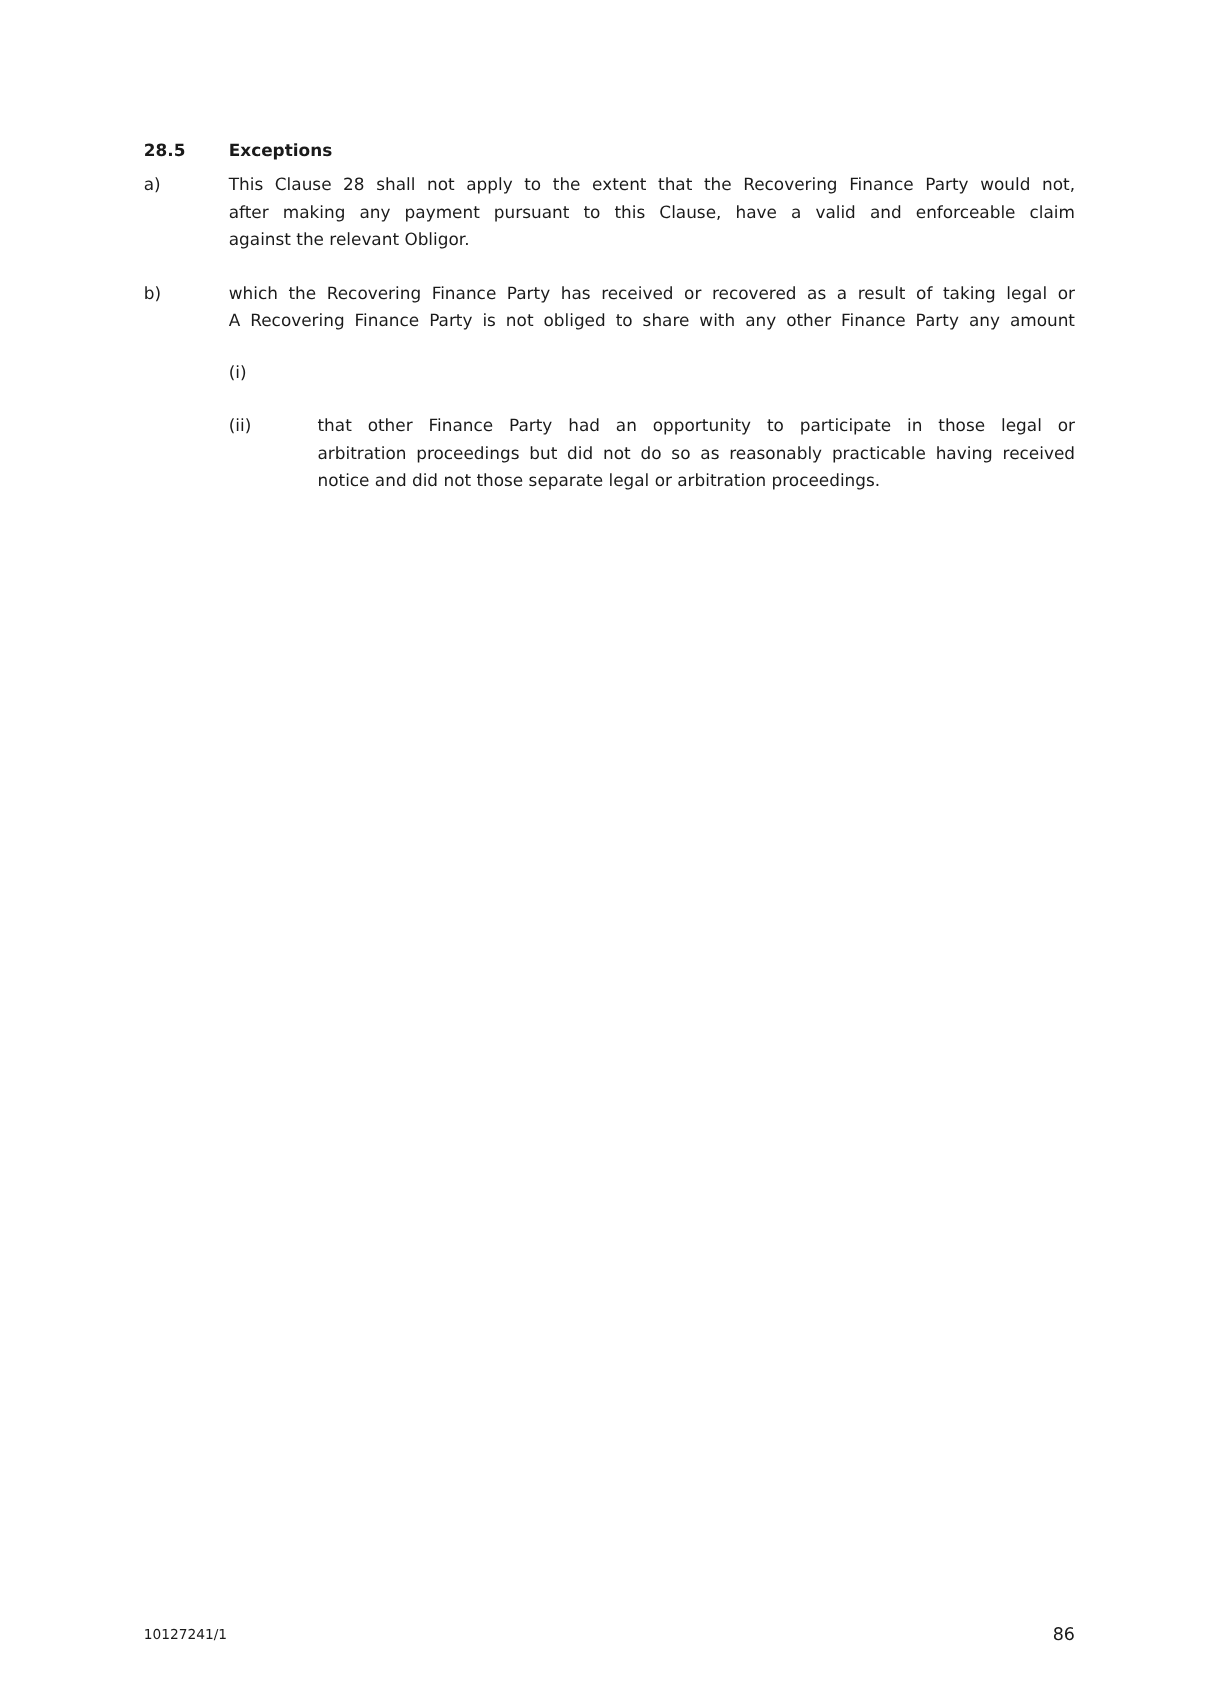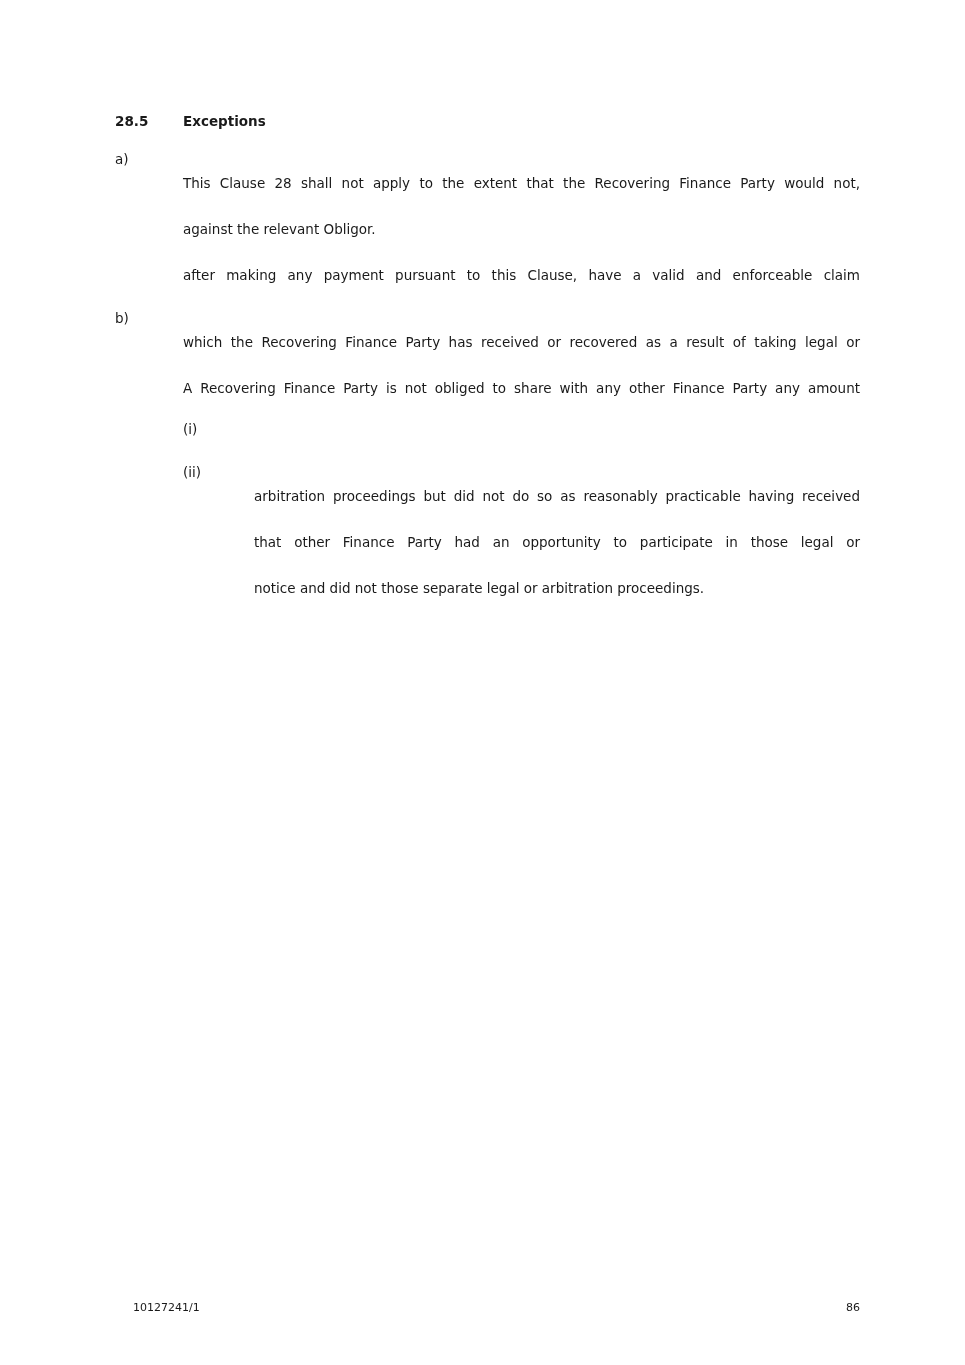--- a/index.html
+++ b/index.html
@@ -18,89 +18,89 @@
     top: 110px;
     width: 745px;
     font-size: 13.5px;
     line-height: 22px;
   }
   .row { display: flex; align-items: flex-start; }
   .row .label { flex: 0 0 68px; width: 68px; }
   .row .text  { width: 677px; }
   .bold { font-weight: bold; }
 
-  .heading   { margin-bottom: 16px; }
+  .heading   { margin-bottom: 5px; }
   .clause-a  { margin-bottom: 21px; }
   .clause-b  { margin-bottom: 19px; }
   .sub-i     { margin-bottom: 21px; }
 
   
   .sub { margin-left: 68px; }
   .sub .label { flex: 0 0 71px; width: 71px; }
   .sub .text  { width: 606px; }
 
   
-  .jline { text-align: justify; text-align-last: justify; margin-top: 24px; }
+  .jline { text-align: justify; text-align-last: justify; }
   .jline.last { text-align-last: left; }
 
   .footer-left {
     position: absolute;
-    left: 133px;
+    left: 115px;
     top: 1297px;
     font-size: 11px;
     line-height: 22px;
     color: #1a1a1a;
   }
   .footer-right {
     position: absolute;
     right: 105px;
     top: 1297px;
-    font-size: 11px;
+    font-size: 14px;
     line-height: 22px;
     color: #1a1a1a;
     text-align: left;
   }
 </style>
 </head>
 <body>
 
 <div class="page">
   <div class="content">
 
     <div class="row heading">
       <div class="label bold">28.5</div>
       <div class="text bold">Exceptions</div>
     </div>
 
     <div class="row clause-a">
       <div class="label">a)</div>
       <div class="text">
         <div class="jline">This Clause 28 shall not apply to the extent that the Recovering Finance Party would not,</div>
+        <div class="jline">after making any payment pursuant to this Clause, have a valid and enforceable claim</div>
         <div class="jline last">against the relevant Obligor.</div>
-        <div class="jline">after making any payment pursuant to this Clause, have a valid and enforceable claim</div>
       </div>
     </div>
 
     <div class="row clause-b">
       <div class="label">b)</div>
       <div class="text">
         <div class="jline">which the Recovering Finance Party has received or recovered as a result of taking legal or</div>
         <div class="jline">A Recovering Finance Party is not obliged to share with any other Finance Party any amount</div>
       </div>
     </div>
 
     <div class="row sub sub-i">
       <div class="label">(i)</div>
     </div>
 
     <div class="row sub sub-ii">
       <div class="label">(ii)</div>
       <div class="text">
+        <div class="jline">that other Finance Party had an opportunity to participate in those legal or</div>
         <div class="jline">arbitration proceedings but did not do so as reasonably practicable having received</div>
-        <div class="jline">that other Finance Party had an opportunity to participate in those legal or</div>
         <div class="jline last">notice and did not those separate legal or arbitration proceedings.</div>
       </div>
     </div>
 
   </div>
 
   <div class="footer-left">10127241/1</div>
   <div class="footer-right">86</div>
 </div>
 

